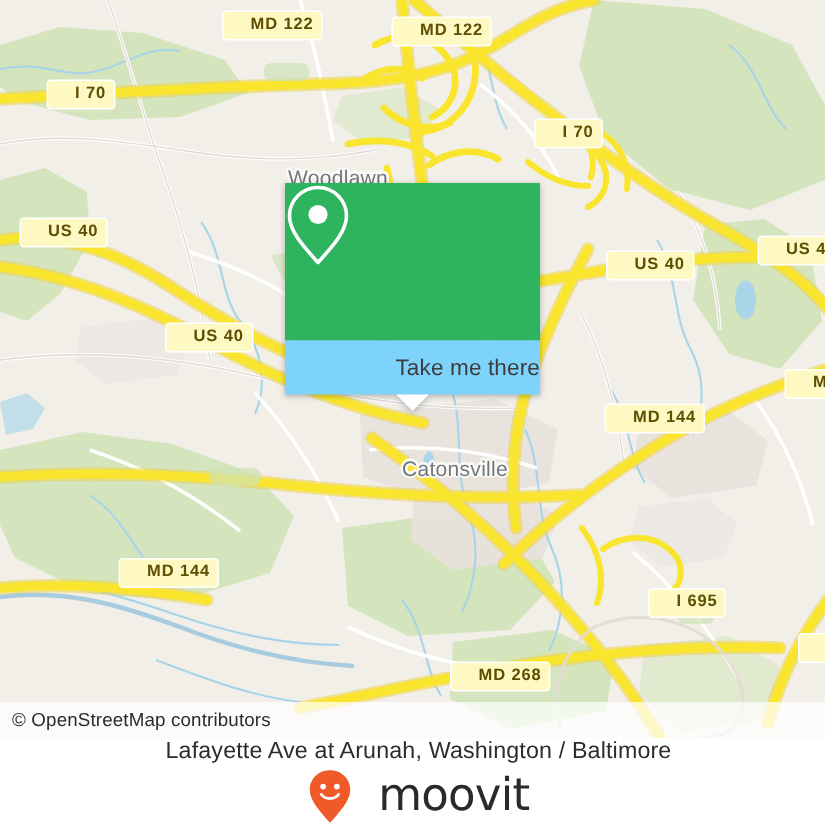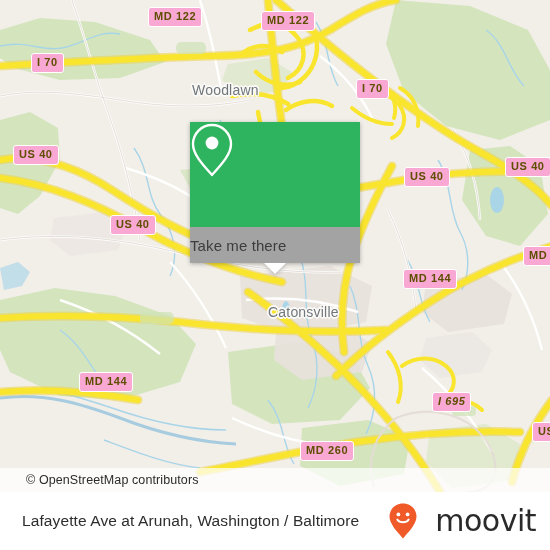--- a/index.html
+++ b/index.html
@@ -22,74 +22,75 @@
     letter-spacing:.2px;
     white-space:nowrap;
     text-shadow:
       -1.6px 0 #fbfaf7, 1.6px 0 #fbfaf7, 0 -1.6px #fbfaf7, 0 1.6px #fbfaf7,
       -1.2px -1.2px #fbfaf7, 1.2px -1.2px #fbfaf7, -1.2px 1.2px #fbfaf7, 1.2px 1.2px #fbfaf7;
   }
 
   
   .shield{
     position:absolute;
-    background:#f9a8d4;
+    background:#fef9c3;
     border:1.6px solid #ffffff;
     border-radius:3px;
     color:#5d4e00;
     font-size:11px;
     font-weight:bold;
     letter-spacing:.6px;
     line-height:1;
-    padding:3px 5px 4px 5px;
+    padding:3px 5px 4px 18px;
     white-space:nowrap;
     box-sizing:border-box;
   }
 
   
   #attrib{
     position:absolute;left:0;bottom:0;width:550px;height:24px;
     background:rgba(255,255,255,.72);
     display:flex;align-items:center;
   }
   #attrib span{
-    font-size:12.5px;color:#2b2b2b;padding-left:26px;letter-spacing:.1px;
+    font-size:12.5px;color:#2b2b2b;padding-left:8px;letter-spacing:.1px;
   }
 
   
   #callout{
     position:absolute;left:190px;top:122px;width:170px;
     filter:drop-shadow(0 1px 2px rgba(0,0,0,.28));
   }
   #callout-head{
     height:105px;background:#2eb35e;
     display:flex;align-items:center;justify-content:center;
   }
   #callout-body{
-    height:36px;background:#a3a3a3;
-    display:flex;align-items:center;justify-content:flex-start;
+    height:36px;background:#7dd3fc;
+    display:flex;align-items:center;justify-content:flex-end;
   }
   #callout-body span{
     font-size:15px;color:#3d3d3d;letter-spacing:.1px;
   }
   #callout-tail{
     position:absolute;left:50%;top:141px;transform:translateX(-50%);
     width:0;height:0;
     border-left:11px solid transparent;
     border-right:11px solid transparent;
     border-top:11px solid #ffffff;
   }
 
   
   #footer{
     position:absolute;left:0;top:492px;width:550px;height:58px;
     background:#ffffff;
     display:flex;align-items:center;justify-content:space-between;
     box-sizing:border-box;padding:0 14px 0 22px;
     overflow:hidden;
+    flex-direction:column;
   }
   #footer-title{
     font-size:15.5px;color:#2d2d2d;letter-spacing:.1px;white-space:nowrap;
   }
   #brand{display:flex;align-items:center;gap:17px;}
   #brand-word{
     font-size:30px;color:#2a2a2a;letter-spacing:-.5px;font-weight:normal;line-height:1;
     font-family:"DejaVu Sans",sans-serif;
   }
 </style>
@@ -238,36 +239,36 @@
 
       <g fill="#cfe3b6" opacity="0.7">
         <rect x="300" y="168" width="28" height="10" rx="4"></rect>
         <rect x="340" y="176" width="18" height="8" rx="4"></rect>
         <rect x="140" y="312" width="34" height="12" rx="5"></rect>
         <rect x="452" y="406" width="24" height="10" rx="4"></rect>
         <rect x="176" y="42" width="30" height="12" rx="5"></rect>
       </g>
     </svg>
 
-    <div class="place" style="left:192px;top:82px;">Woodlawn</div>
+    <div class="place" style="left:192px;top:110px;">Woodlawn</div>
     <div class="place" style="left:268px;top:304px;">Catonsville</div>
 
     <div class="shield" style="left:148px;top:7px;">MD 122</div>
     <div class="shield" style="left:261px;top:11px;">MD 122</div>
     <div class="shield" style="left:31px;top:53px;">I 70</div>
     <div class="shield" style="left:356px;top:79px;">I 70</div>
     <div class="shield" style="left:13px;top:145px;">US 40</div>
     <div class="shield" style="left:110px;top:215px;">US 40</div>
     <div class="shield" style="left:404px;top:167px;">US 40</div>
     <div class="shield" style="left:505px;top:157px;">US 40</div>
     <div class="shield" style="left:523px;top:246px;">MD 1</div>
     <div class="shield" style="left:403px;top:269px;">MD 144</div>
     <div class="shield" style="left:79px;top:372px;">MD 144</div>
-    <div class="shield" style="left:432px;top:392px;font-style:italic;">I 695</div>
-    <div class="shield" style="left:300px;top:441px;">MD 260</div>
+    <div class="shield" style="left:432px;top:392px;">I 695</div>
+    <div class="shield" style="left:300px;top:441px;">MD 268</div>
     <div class="shield" style="left:532px;top:422px;">US</div>
 
     <div id="callout">
       <div id="callout-head">
         <svg width="44" height="56" viewBox="0 0 44 56">
           <path d="M22 3 C11.5 3 3 11.5 3 22 C3 33 14 44 22 53 C30 44 41 33 41 22 C41 11.5 32.5 3 22 3 Z" fill="none" stroke="#ffffff" stroke-width="2.4" stroke-linejoin="round"></path>
           <circle cx="22" cy="21" r="6.4" fill="#ffffff"></circle>
         </svg>
       </div>
       <div id="callout-body">

